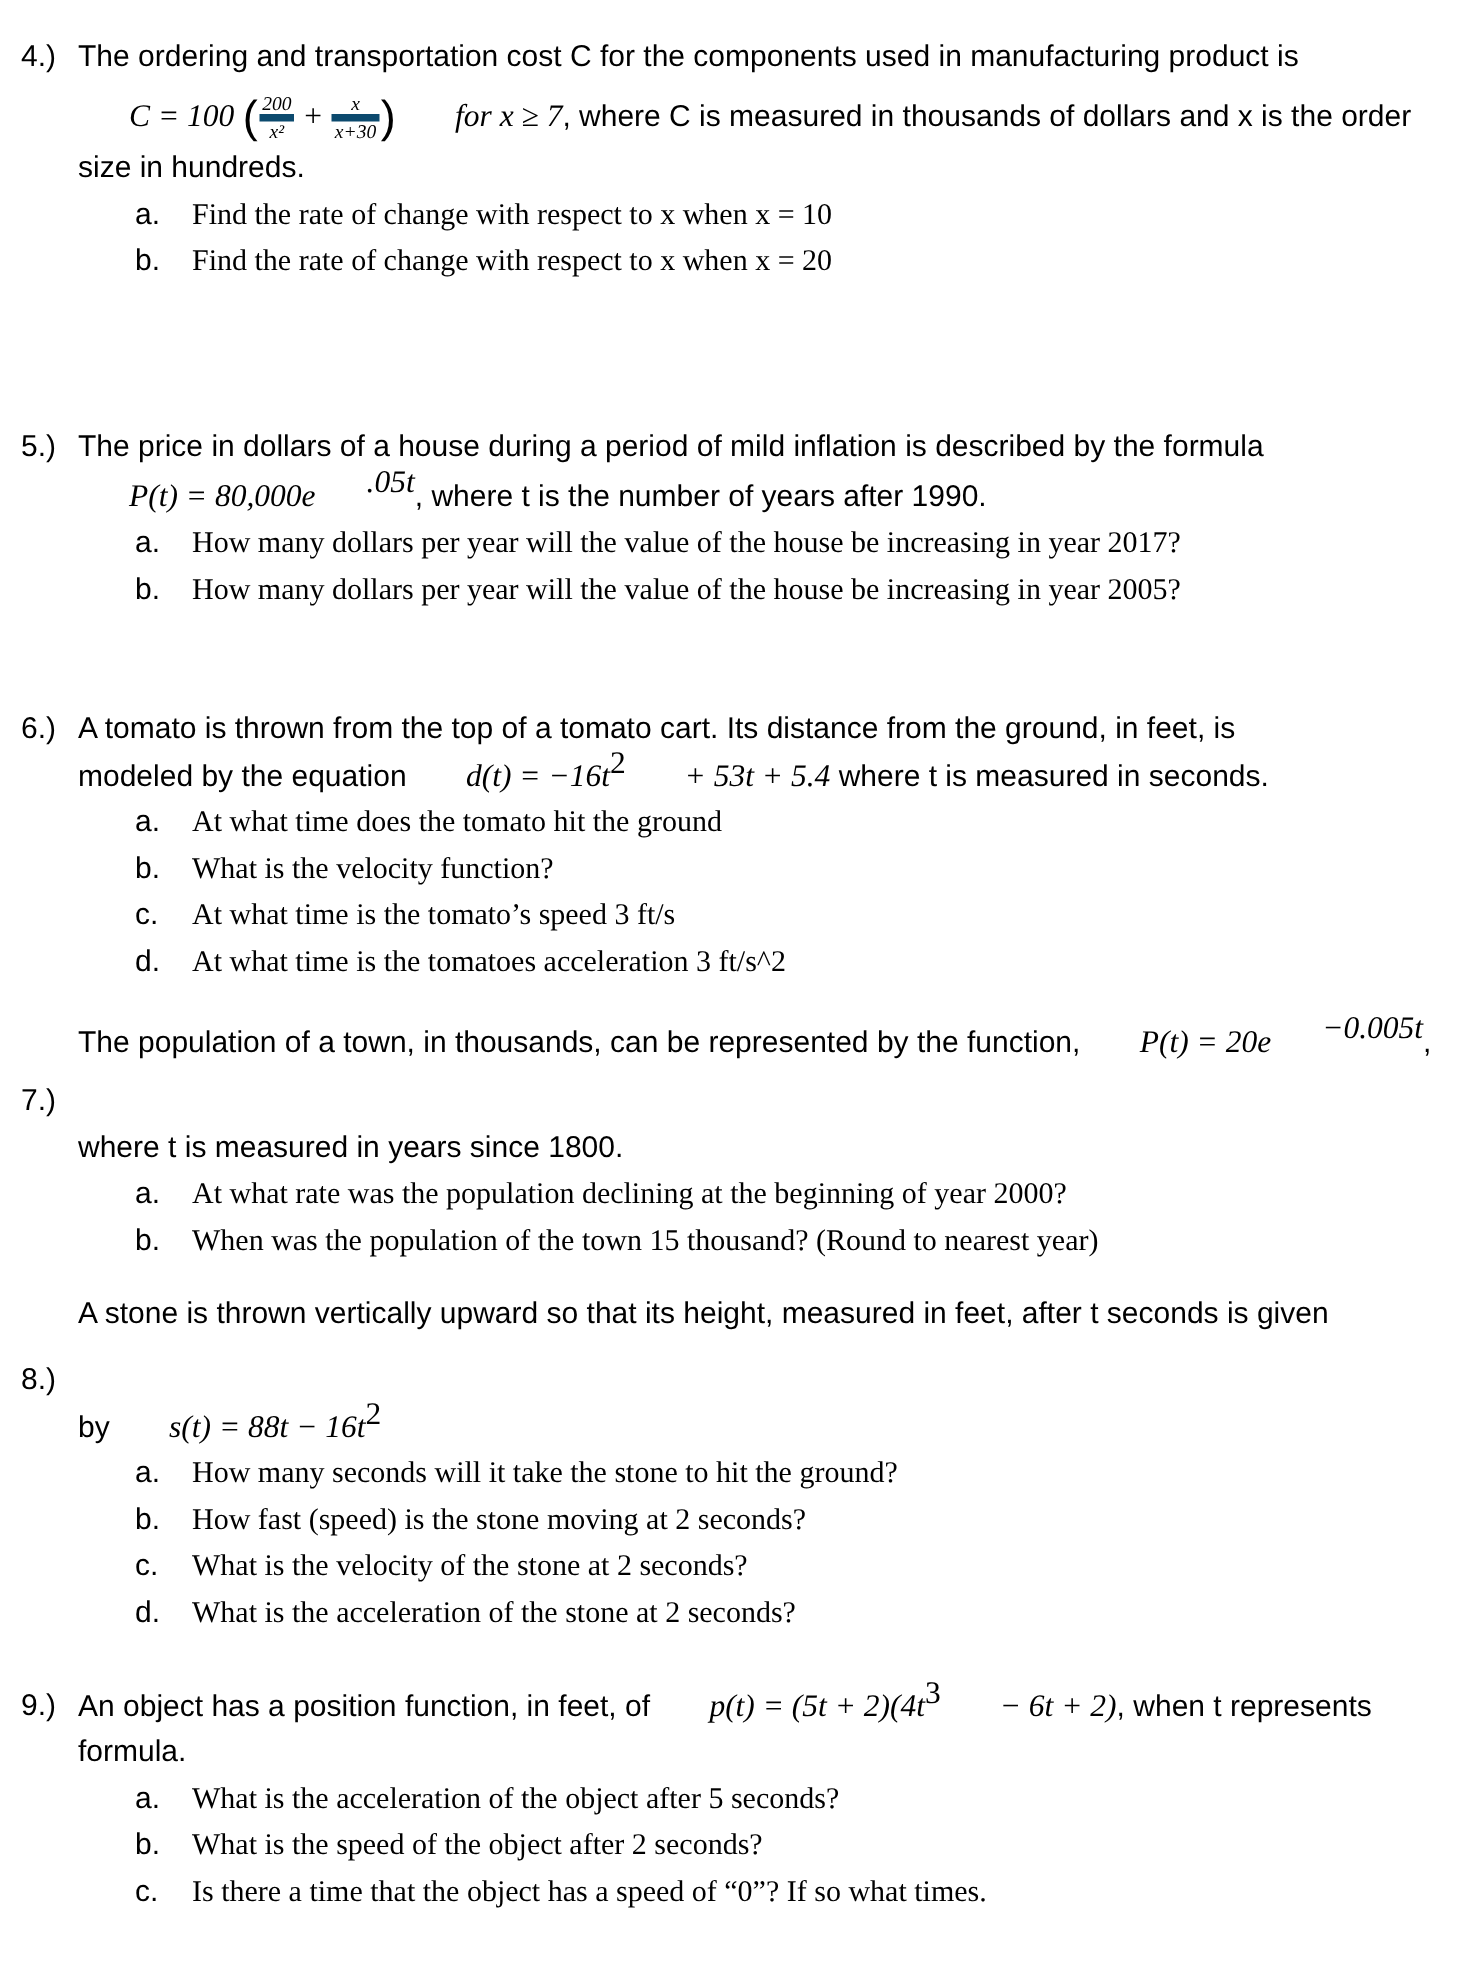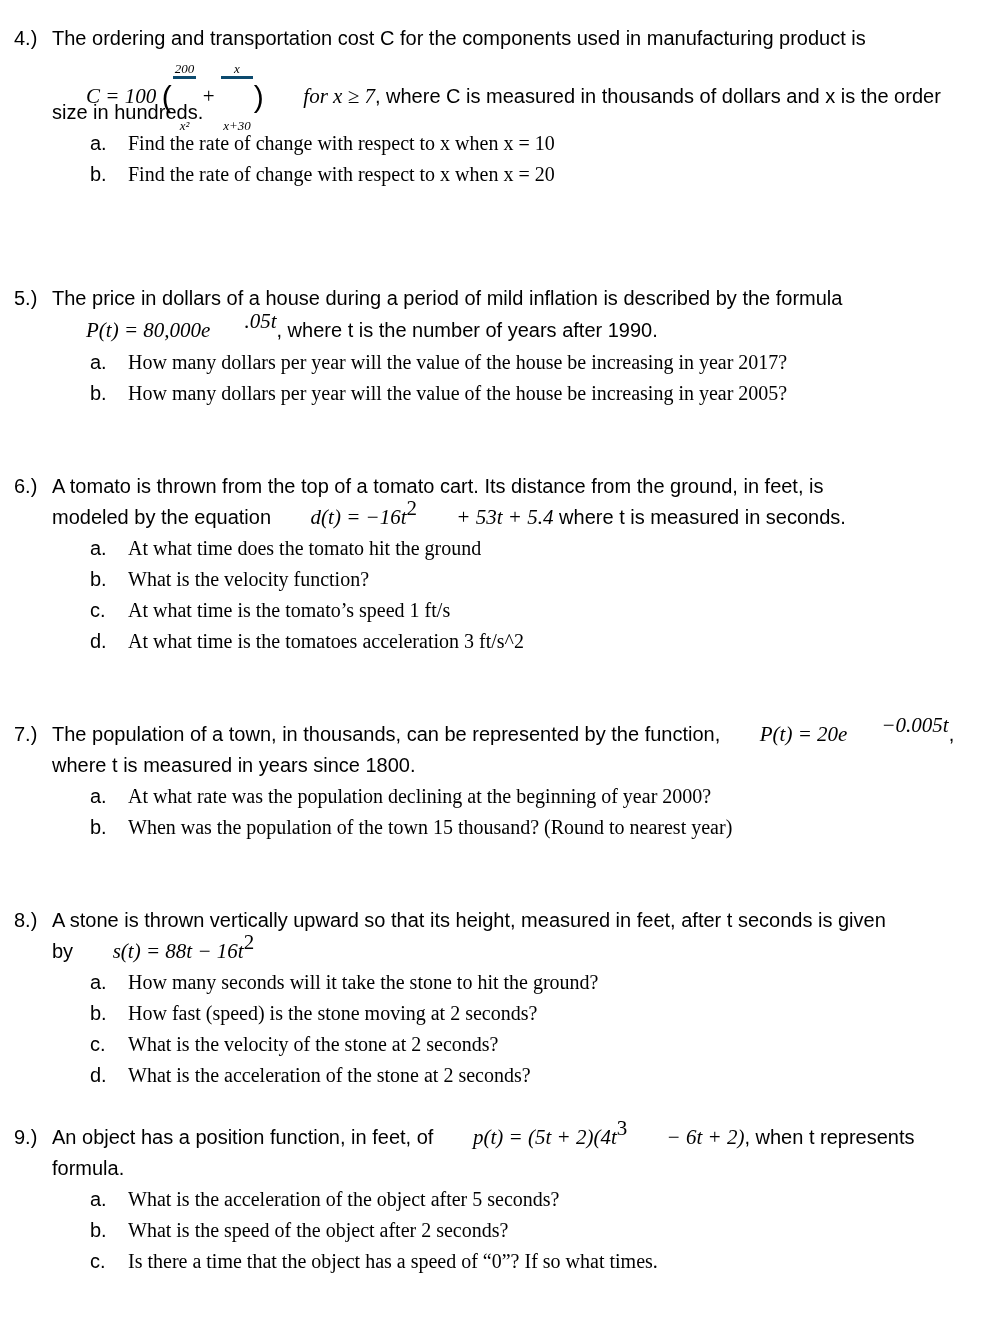--- a/index.html
+++ b/index.html
@@ -10,22 +10,22 @@
   }
   .line { position: absolute; white-space: nowrap; line-height: 24px; }
   .num { position: absolute; left: 14px; }
   .ind { left: 52px; }
   .sub-letter { position: absolute; left: 90px; }
   .sub-text { position: absolute; left: 128px; font-family: Liberation Serif, serif; }
   .math { font-family: "Liberation Serif", "DejaVu Serif", serif; font-size: 21px; }
   .it { font-style: italic; margin-left: 34px; }
   sup { font-size: 13px; vertical-align: 9px; line-height: 0; }
   .frac { display: inline-block; vertical-align: middle; text-align: center; font-size: 13px; line-height: 14px; margin: 0 1px; }
-  .frac .top { display: block; border-bottom: 3px solid #0c4a6e; padding: 0 2px; }
-  .frac .bot { display: block; padding: 0 2px; margin-top: 40px; }
+  .frac .top { display: block; border-bottom: 5px solid #0c4a6e; padding: 0 2px; }
+  .frac .bot { display: block; padding: 0 2px; }
   .paren { font-size: 30px; vertical-align: -4px; font-weight: 300; }
 </style>
 </head>
 <body>
 
 <div>
   <div class="line num" style="top:26px">4.)</div>
   <div class="line ind" style="top:26px">The ordering and transportation cost C for the components used in manufacturing product is</div>
   <div class="line ind" style="top:62px">
     <span class="math it">C = 100</span>
@@ -57,40 +57,40 @@
   <div class="line num" style="top:474px">6.)</div>
   <div class="line ind" style="top:474px">A tomato is thrown from the top of a tomato cart.  Its distance from the ground, in feet, is</div>
   <div class="line ind" style="top:505px">
     <span>modeled by the equation </span><span class="math it">d(t) =  −16t</span><sup class="math">2</sup><span class="math it"> + 53t + 5.4</span><span> where t is measured in seconds.</span>
   </div>
   <div class="line sub-letter" style="top:536px">a.</div>
   <div class="line sub-text" style="top:536px">At what time does the tomato hit the ground</div>
   <div class="line sub-letter" style="top:567px">b.</div>
   <div class="line sub-text" style="top:567px">What is the velocity function?</div>
   <div class="line sub-letter" style="top:598px">c.</div>
-  <div class="line sub-text" style="top:598px">At what time is the tomato’s speed 1 ft/s</div>
+  <div class="line sub-text" style="top:598px">At what time is the tomato’s speed 3 ft/s</div>
   <div class="line sub-letter" style="top:629px">d.</div>
   <div class="line sub-text" style="top:629px">At what time is the tomatoes acceleration 3 ft/s^2</div>
 </div>
 
 <div>
   <div class="line num" style="top:722px">7.)</div>
-  <div class="line ind" style="top:722px">
+  <div class="line ind" style="top:682px">
     <span>The population of a town, in thousands, can be represented by the function, </span><span class="math it">P(t) = 20e</span><sup class="math it">−0.005t</sup><span>,</span>
   </div>
   <div class="line ind" style="top:753px">where t is measured in years since 1800.</div>
   <div class="line sub-letter" style="top:784px">a.</div>
   <div class="line sub-text" style="top:784px">At what rate was the population declining at the beginning of year 2000?</div>
   <div class="line sub-letter" style="top:815px">b.</div>
   <div class="line sub-text" style="top:815px">When was the population of the town 15 thousand? (Round to nearest year)</div>
 </div>
 
 <div>
   <div class="line num" style="top:908px">8.)</div>
-  <div class="line ind" style="top:908px">A stone is thrown vertically upward so that its height, measured in feet, after t seconds is given</div>
+  <div class="line ind" style="top:864px">A stone is thrown vertically upward so that its height, measured in feet, after t seconds is given</div>
   <div class="line ind" style="top:939px">
     <span>by </span><span class="math it">s(t) = 88t − 16t</span><sup class="math">2</sup>
   </div>
   <div class="line sub-letter" style="top:970px">a.</div>
   <div class="line sub-text" style="top:970px">How many seconds will it take the stone to hit the ground?</div>
   <div class="line sub-letter" style="top:1001px">b.</div>
   <div class="line sub-text" style="top:1001px">How fast (speed) is the stone moving at 2 seconds?</div>
   <div class="line sub-letter" style="top:1032px">c.</div>
   <div class="line sub-text" style="top:1032px">What is the velocity of the stone at 2 seconds?</div>
   <div class="line sub-letter" style="top:1063px">d.</div>

